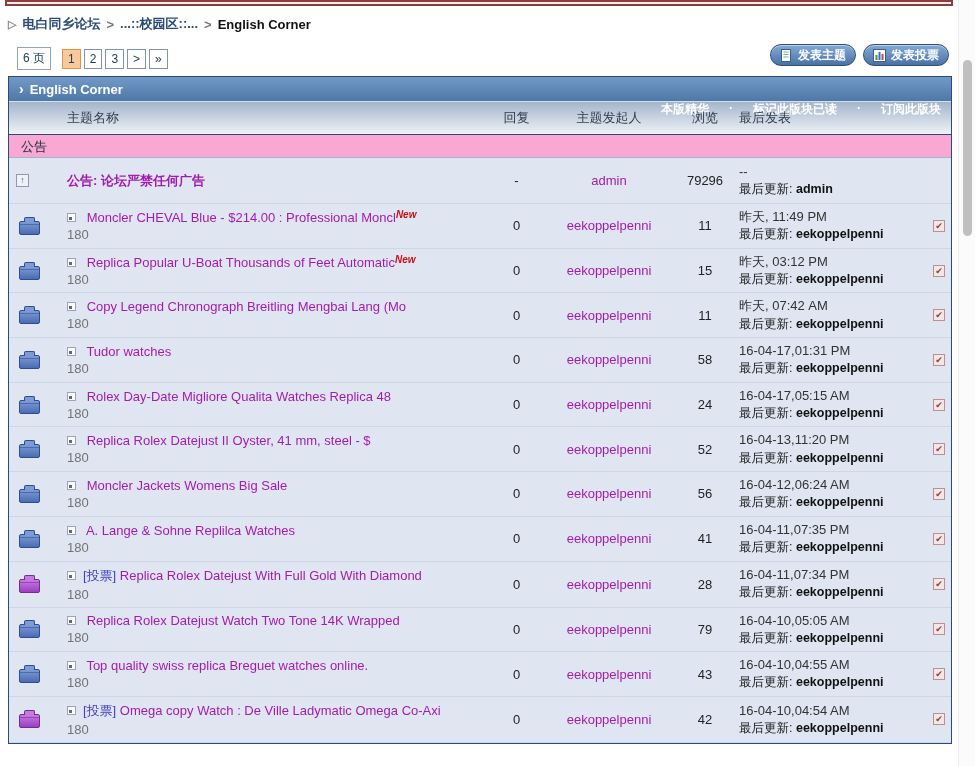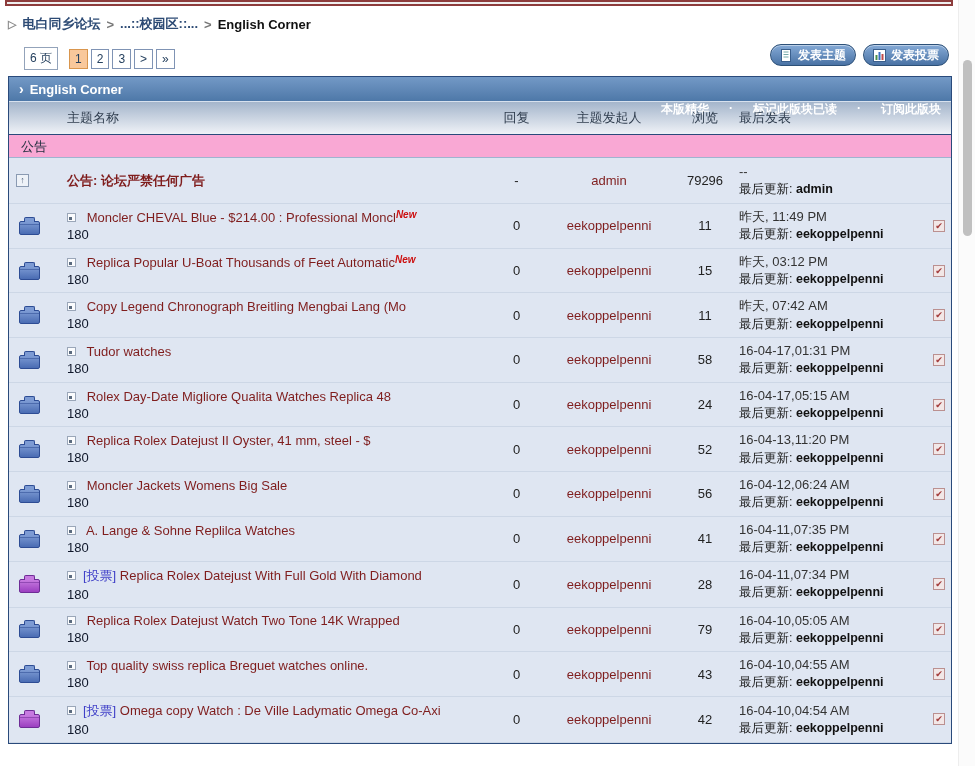--- a/index.html
+++ b/index.html
@@ -13,21 +13,21 @@
 
   
   .breadcrumb { position:absolute; top:15px; left:8px; font-size:13px; font-weight:bold;
                 color:#555; display:flex; gap:6px; align-items:center; }
   .breadcrumb .arrow { color:#8a8a8a; font-size:11px; }
   .breadcrumb a { color:#2c4a74; text-decoration:none; cursor:pointer; }
   .breadcrumb .sep { color:#777; }
   .breadcrumb .current { color:#111; }
 
   
-  .pagination { position:absolute; top:47px; left:24px; display:flex; gap:3px;
+  .pagination { position:absolute; top:47px; left:17px; display:flex; gap:3px;
                 align-items:center; font-size:12px; }
   .pg-total { border:1px solid #93a3ba; background:#fff; color:#26415f;
               padding:2px 5px; margin-right:8px; }
   .pg { border:1px solid #7f93b4; background:#fff; color:#26415f; padding:2px 5px;
         min-width:18px; text-align:center; cursor:pointer; }
   .pg.current { background:#f9c89b; border-color:#d9964e; }
 
   
   .actions { position:absolute; top:44px; right:26px; display:flex; gap:7px; }
   .btn { display:flex; align-items:center; gap:5px; height:22px; padding:0 9px;
@@ -68,23 +68,23 @@
   .cell-icon { width:40px; display:flex; justify-content:center; align-items:center; }
   .row.ann .cell-icon { justify-content:flex-start; padding-left:7px; }
   .cell-title { flex:1; padding:5px 6px 5px 18px; }
   .cell-replies { width:55px; text-align:center; }
   .cell-starter { width:130px; text-align:center; }
   .cell-views { width:62px; text-align:center; }
   .cell-last { width:191px; font-size:12.5px; line-height:1.4; padding:4px 0 4px 3px; }
   .cell-check { width:24px; display:flex; justify-content:center; }
   .last-date { color:#333; font-size:13px; }
   .last-by { font-weight:bold; color:#111; }
-  .sub-line { color:#0f172a; margin-top:2px; }
+  .sub-line { color:#737373; margin-top:2px; }
   .ann-title { font-weight:bold; color:#1c1c1c; }
-  .topic-link { color:#7f1d1d; text-decoration:none; cursor:pointer; }
+  .topic-link { color:#a21caf; text-decoration:none; cursor:pointer; }
   .poll-prefix { color:#4040c8; }
 
   
   .unread-ico { display:inline-block; width:9px; height:9px; border:1px solid #9aa6b8;
                 background:#fbfcfe; position:relative; margin-right:7px; }
   .unread-ico::after { content:""; position:absolute; left:1px; bottom:1px;
                        width:3px; height:3px; background:#5a6a7e; }
   .new-badge { color:#cc1111; font-style:italic; font-weight:bold; font-size:10px;
                vertical-align:4px; }
   .ann-ico { width:13px; height:13px; border:1px solid #8a9ab2; background:#eef2f8;

